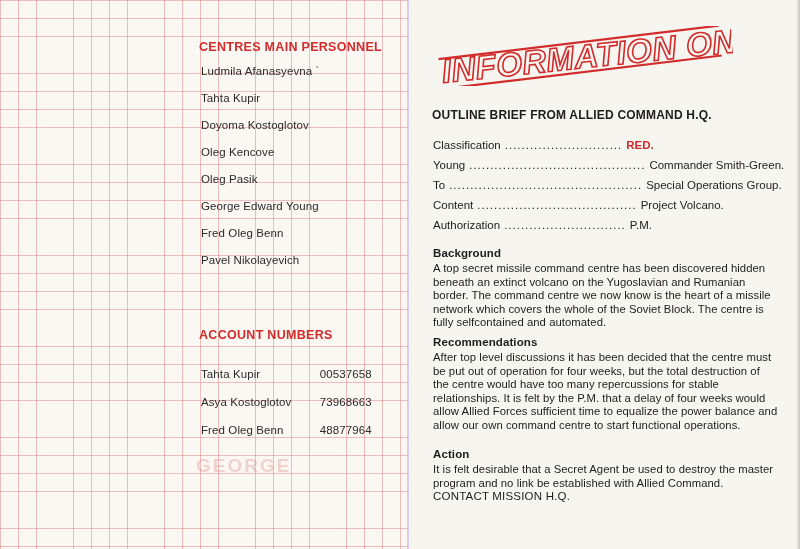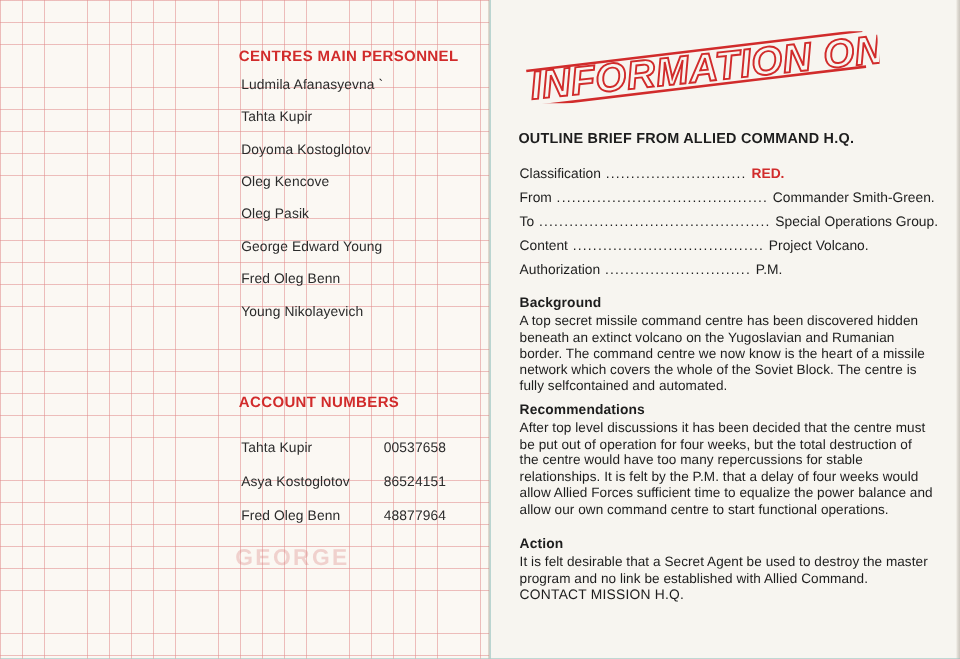--- a/index.html
+++ b/index.html
@@ -10,21 +10,21 @@
   body {
     width: 800px;
     height: 549px;
     font-family: "Liberation Sans", sans-serif;
     overflow: hidden;
   }
   .page {
     position: relative;
     width: 800px;
     height: 549px;
-    background: #0f766e;
+    background: #8b5cf6;
   }
   
   .left-panel {
     position: absolute;
     left: 0;
     top: 0;
     width: 408px;
     height: 549px;
     background:
       repeating-linear-gradient(to right,
@@ -214,36 +214,36 @@
       <div class="personnel-heading">CENTRES MAIN PERSONNEL</div>
 
       <div class="personnel-list">
         <div class="personnel-item">Ludmila Afanasyevna `</div>
         <div class="personnel-item">Tahta Kupir</div>
         <div class="personnel-item">Doyoma Kostoglotov</div>
         <div class="personnel-item">Oleg Kencove</div>
         <div class="personnel-item">Oleg Pasik</div>
         <div class="personnel-item">George Edward Young</div>
         <div class="personnel-item">Fred Oleg Benn</div>
-        <div class="personnel-item">Young Nikolayevich</div>
+        <div class="personnel-item">Pavel Nikolayevich</div>
       </div>
 
       <div class="bank-heading">
         <div>ACCOUNT NUMBERS</div>
       </div>
 
       <table class="bank-table">
         <tbody>
             <tr>
           <td>Tahta Kupir</td>
           <td class="num">00537658</td>
         </tr>
         <tr>
           <td>Asya Kostoglotov</td>
-          <td class="num">86524151</td>
+          <td class="num">73968663</td>
         </tr>
         <tr>
           <td>Fred Oleg Benn</td>
           <td class="num">48877964</td>
         </tr>
       </tbody>
         </table>
 
       <div class="ghost-text">GEORGE</div>
     </div>
@@ -270,21 +270,21 @@
 
     <div class="outline-title">OUTLINE BRIEF FROM ALLIED COMMAND H.Q.</div>
 
     <div class="meta">
       <div class="meta-row">
         <span class="meta-label">Classification</span>
         <span class="meta-dots">............................</span>
         <span class="meta-value red">RED.</span>
       </div>
       <div class="meta-row">
-        <span class="meta-label">From</span>
+        <span class="meta-label">Young</span>
         <span class="meta-dots">..........................................</span>
         <span class="meta-value">Commander Smith-Green.</span>
       </div>
       <div class="meta-row">
         <span class="meta-label">To</span>
         <span class="meta-dots">..............................................</span>
         <span class="meta-value">Special Operations Group.</span>
       </div>
       <div class="meta-row">
         <span class="meta-label">Content</span>

